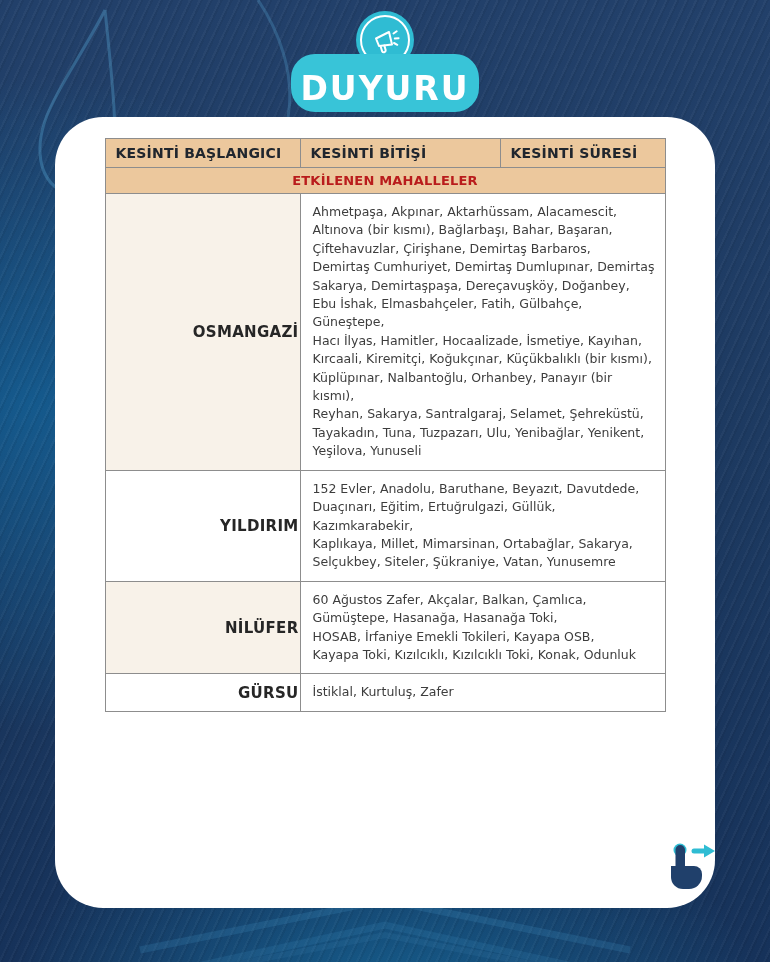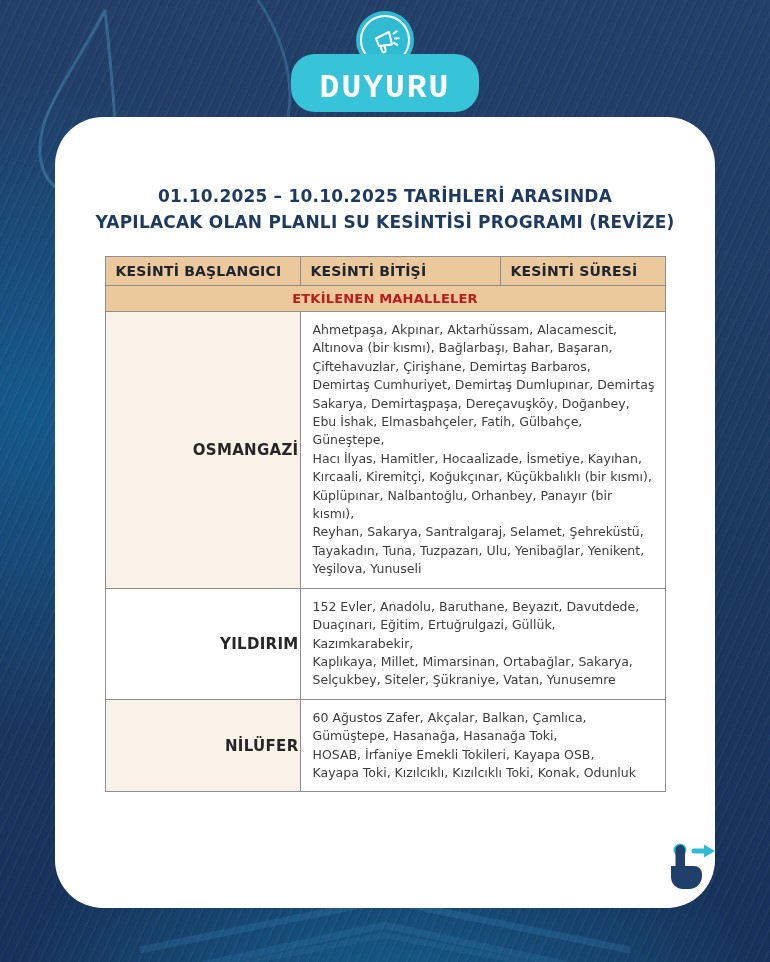--- a/index.html
+++ b/index.html
@@ -27,21 +27,21 @@
     position:absolute;left:50%;top:11px;transform:translateX(-50%);
     width:58px;height:58px;border-radius:50%;background:#2fbcd3;
     display:flex;align-items:center;justify-content:center;
   }
   .icon-circle::before{
     content:"";position:absolute;inset:4px;border:2.5px solid #fff;border-radius:50%;
   }
   .banner-pill{
     position:absolute;left:50%;top:54px;transform:translateX(-50%);
     width:188px;height:58px;border-radius:24px;background:#38c4d8;
-    display:flex;align-items:center;justify-content:center;font-family:Liberation Mono, monospace;
+    display:flex;align-items:center;justify-content:center;
   }
   .banner-pill span{
     color:#fff;font-weight:bold;font-size:33px;letter-spacing:2px;line-height:1;
     padding-top:10px;
   }
 
   
   .card{
     position:absolute;left:55px;top:117px;width:660px;height:791px;z-index:2;
     background:#fff;border-radius:48px;
@@ -89,22 +89,20 @@
 
   <svg class="bg-decor" width="770" height="962" viewBox="0 0 770 962">
     <path d="M105 10 C70 78 30 120 42 166 C52 202 98 206 110 172 C120 145 112 78 105 10" fill="none" stroke="rgba(90,170,215,0.35)" stroke-width="3"></path>
     <path d="M258 0 C305 70 300 150 242 190" fill="none" stroke="rgba(90,170,215,0.28)" stroke-width="3"></path>
     <path d="M140 950 L385 900 L630 950" fill="none" stroke="rgba(70,150,200,0.20)" stroke-width="7"></path>
     <path d="M110 985 L385 925 L660 985" fill="none" stroke="rgba(70,150,200,0.16)" stroke-width="7"></path>
     <path d="M180 975 L385 935 L590 975" fill="none" stroke="rgba(70,150,200,0.12)" stroke-width="6"></path>
   </svg>
 
   <div class="card">
-    <h1 class="title">01.10.2025 – 10.10.2025 TARİHLERİ ARASINDA
-YAPILACAK OLAN PLANLI SU KESİNTİSİ PROGRAMI (REVİZE)</h1>
 
     <table class="outage">
       <colgroup>
           <col class="c1">
           <col class="c2">
           <col class="c3">
         </colgroup>
       <thead>
         <tr>
           <th>KESİNTİ BAŞLANGICI</th>
@@ -138,20 +136,24 @@
 Kaplıkaya, Millet, Mimarsinan, Ortabağlar, Sakarya,
 Selçukbey, Siteler, Şükraniye, Vatan, Yunusemre</td>
         </tr>
         <tr>
           <td class="district alt">NİLÜFER</td>
           <td class="hoods" colspan="2">60 Ağustos Zafer, Akçalar, Balkan, Çamlıca,
 Gümüştepe, Hasanağa, Hasanağa Toki,
 HOSAB, İrfaniye Emekli Tokileri, Kayapa OSB,
 Kayapa Toki, Kızılcıklı, Kızılcıklı Toki, Konak, Odunluk</td>
         </tr>
+        <tr>
+          <td class="district">GÜRSU</td>
+          <td class="hoods" colspan="2">İstiklal, Kurtuluş, Zafer</td>
+        </tr>
       </tbody>
     </table>
   </div>
 
   <div class="banner-wrap">
     <div class="icon-circle">
       <svg width="32" height="32" viewBox="0 0 32 32">
         <g fill="none" stroke="#fff" stroke-width="2" stroke-linejoin="round" stroke-linecap="round">
           <path d="M7 14.5 L20 8 L23 20.5 L10 22 Z"></path>
           <path d="M11.5 22 l1.6 5.2 a1.9 1.9 0 0 0 3.6 -1 l-1.4 -4.8"></path>

